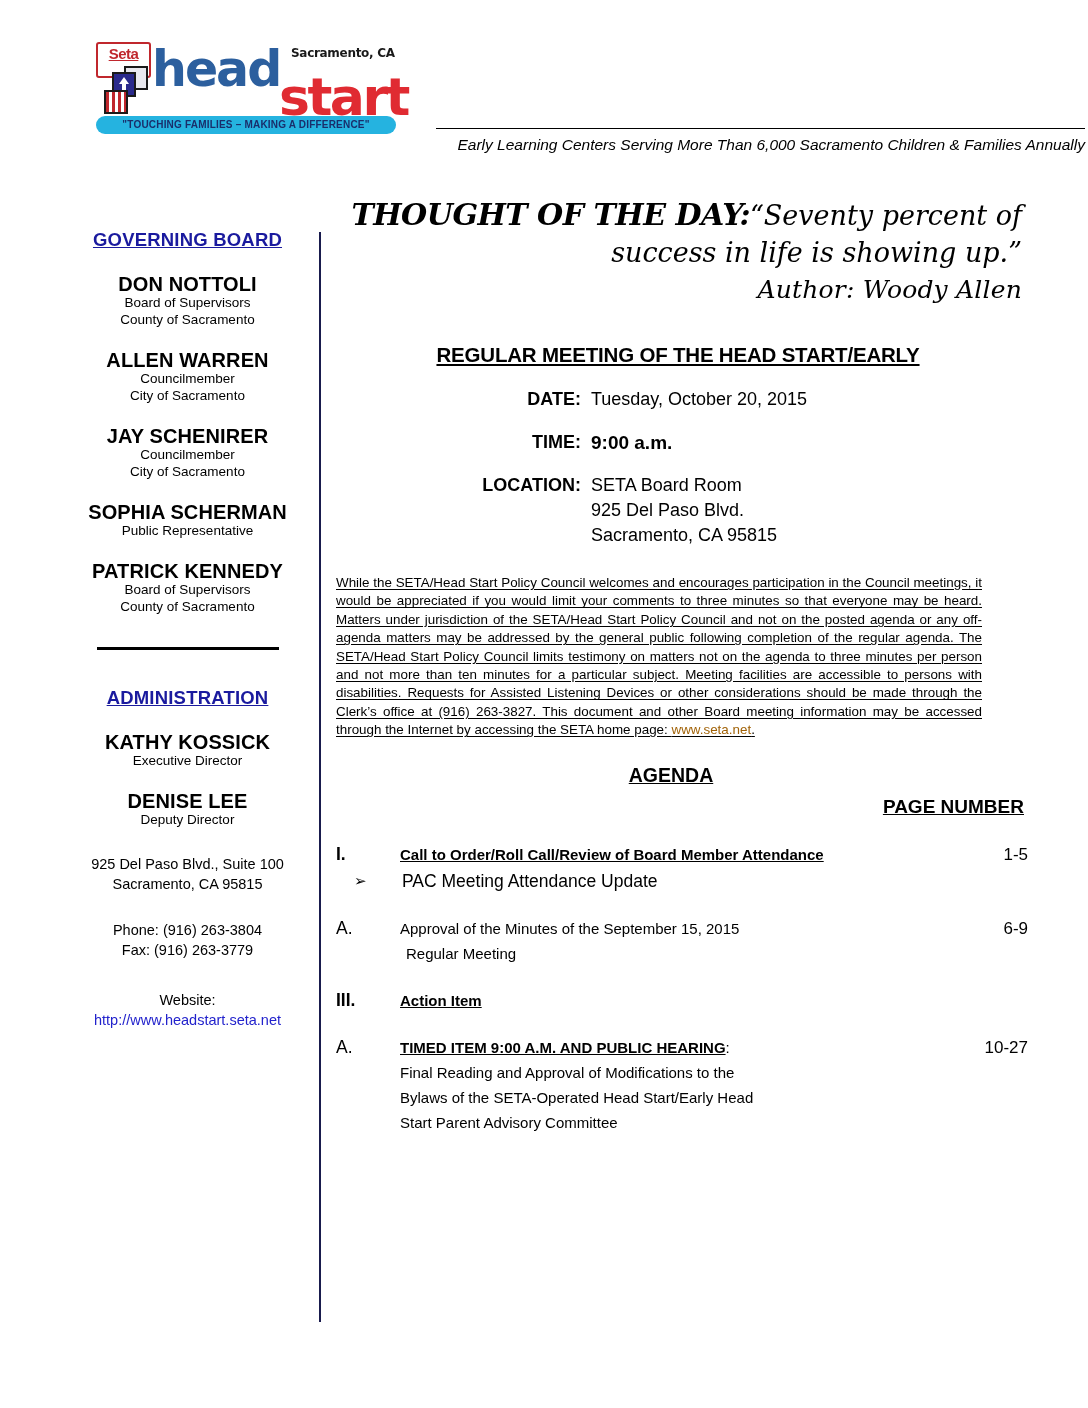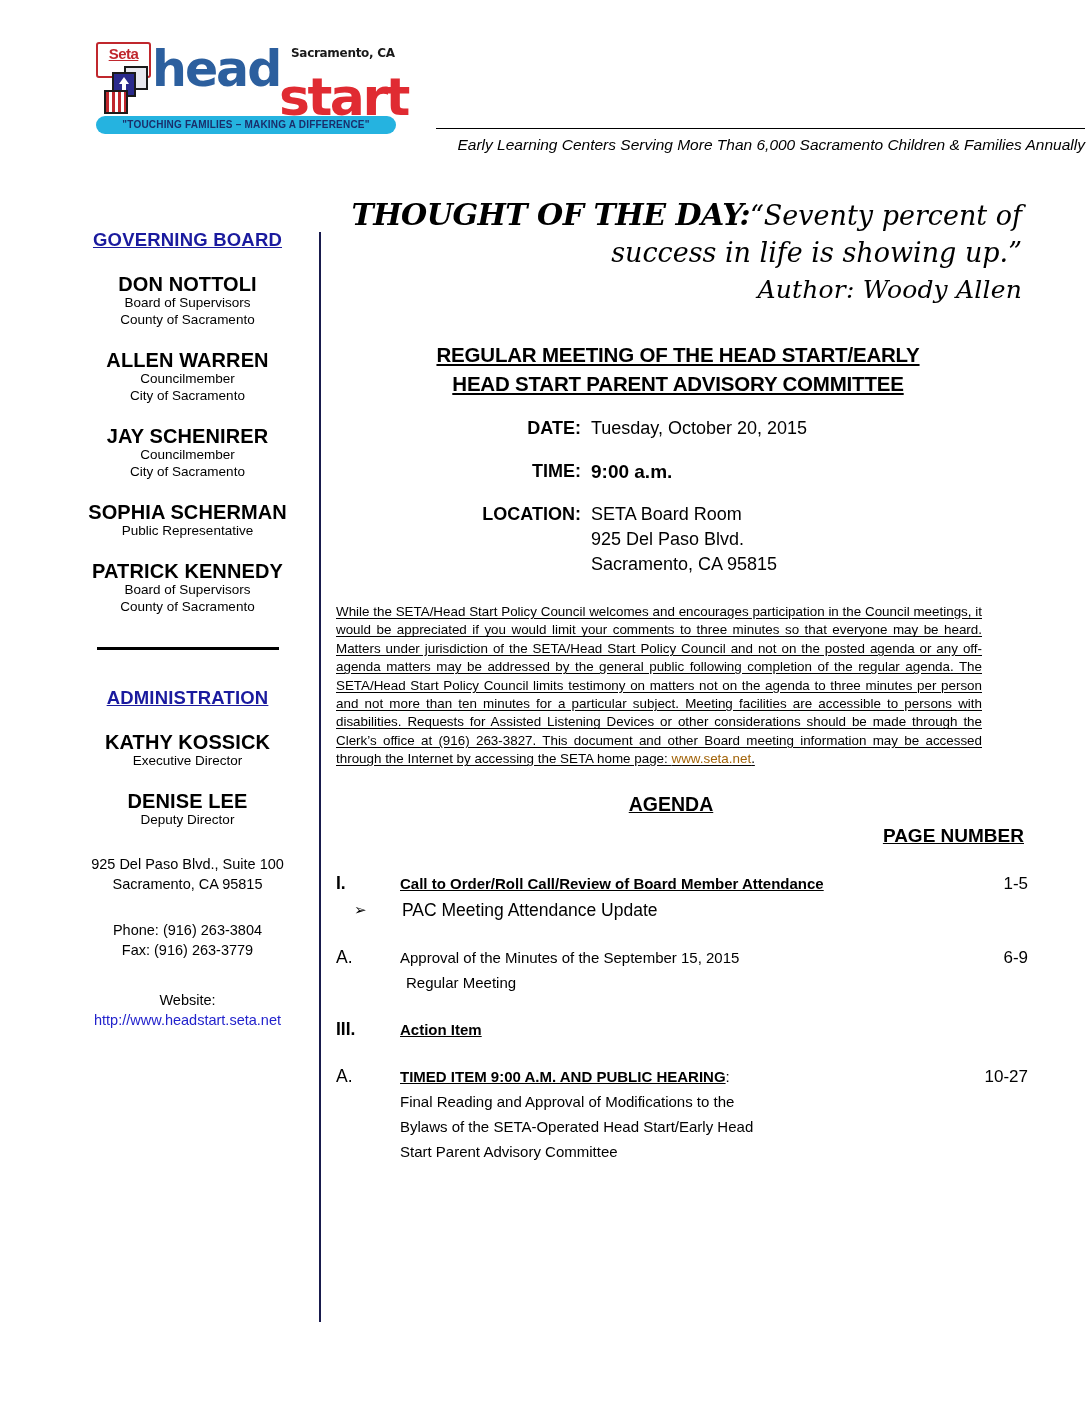--- a/index.html
+++ b/index.html
@@ -477,21 +477,20 @@
 <div id="main">
 
   <div id="thought">
     <span class="tod">THOUGHT OF THE DAY:</span><span>“Seventy percent of</span>
     <span class="qline2">success in life is showing up.”</span>
     <span class="author">Author:  Woody Allen</span>
   </div>
 
   <div id="meeting-title">
     <span>REGULAR MEETING OF THE HEAD START/EARLY</span><br>
-    <span>HEAD START PARENT ADVISORY COMMITTEE</span>
   </div>
 
   <div class="detail-row">
     <div class="dlabel">DATE:</div>
     <div class="dvalue">Tuesday, October 20, 2015</div>
   </div>
 
   <div class="detail-row">
     <div class="dlabel">TIME:</div>
     <div class="dvalue bold">9:00 a.m.</div>

